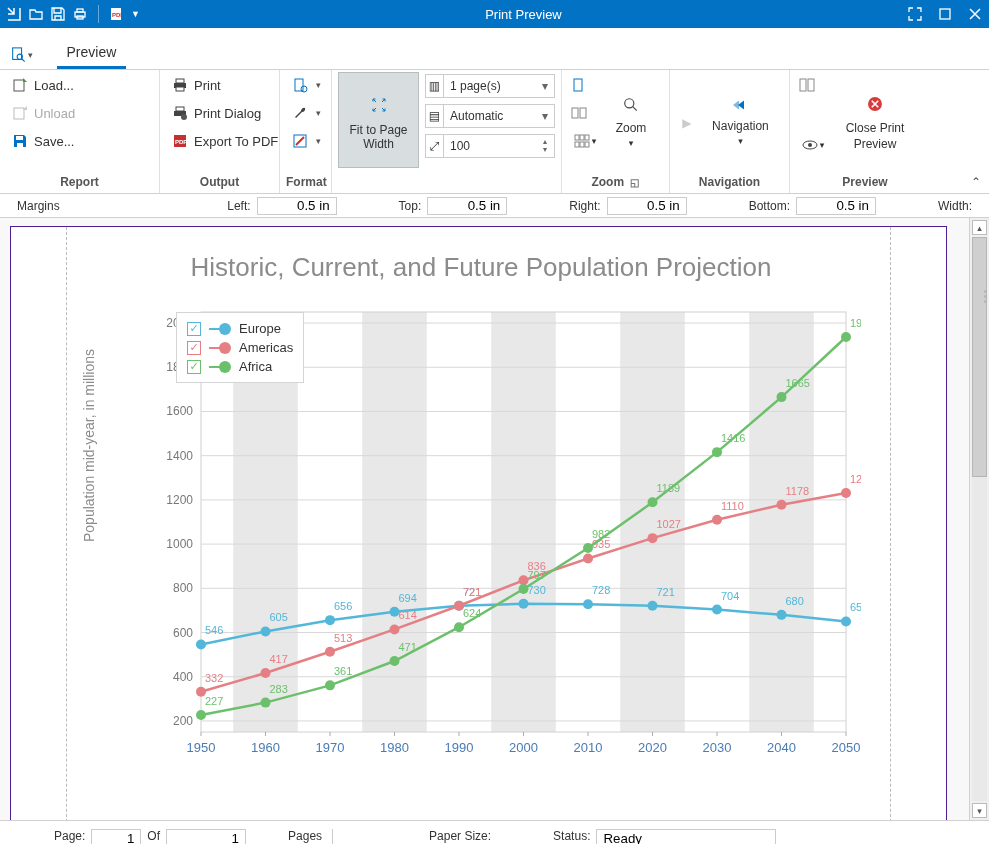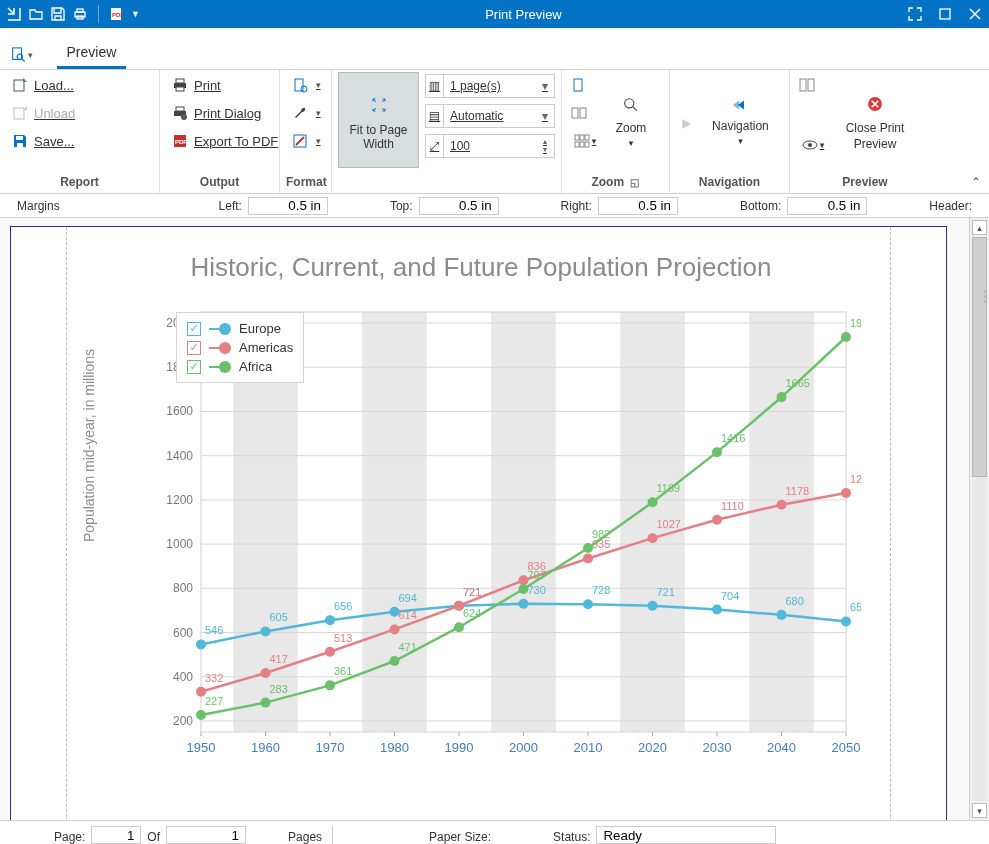--- a/index.html
+++ b/index.html
@@ -15,21 +15,21 @@
 
 .menurow{height:42px;border-bottom:1px solid #d0d0d0;display:flex;align-items:flex-end;padding:0 10px;gap:24px;}
 .filetab{display:flex;align-items:center;gap:2px;padding-bottom:6px;}
 .menutab{padding:4px 10px 6px;font-size:14px;color:#333;}
 .menutab.active{color:#333;border-bottom:3px solid #0272c5;}
 
 .ribbon{height:124px;border-bottom:1px solid #d0d0d0;display:flex;position:relative;}
 .group{border-right:1px solid #e0e0e0;display:flex;flex-direction:column;padding:2px 6px 0;}
 .group .body{flex:1;display:flex;align-items:flex-start;}
 .group .label{text-align:center;font-size:12px;color:#555;padding:2px 0 4px;font-weight:bold;}
-.vstack{display:flex;flex-direction:column;gap:2px;text-decoration:underline;}
+.vstack{display:flex;flex-direction:column;gap:2px;}
 .rbtn{display:flex;align-items:center;gap:6px;padding:3px 6px;font-size:13px;height:26px;white-space:nowrap;}
 .rbtn.disabled{color:#aaa;}
 .bigbtn{display:flex;flex-direction:column;align-items:center;justify-content:center;width:90px;height:96px;gap:2px;text-align:center;font-size:12px;line-height:1.2;}
 .bigbtn.active{background:#d8dde0;border:1px solid #b8bdc0;}
 .dd{display:flex;align-items:center;border:1px solid #ccc;height:24px;font-size:12px;}
 .dd .pre{width:18px;display:flex;align-items:center;justify-content:center;border-right:1px solid #ccc;height:100%;}
 .dd .val{flex:1;padding:0 6px;}
 .dd .car{width:18px;text-align:center;color:#666;}
 .iconbtn{width:22px;height:22px;display:flex;align-items:center;justify-content:center;border:1px solid transparent;}
 .collapse-caret{position:absolute;right:8px;bottom:4px;color:#555;font-size:12px;}
@@ -56,21 +56,21 @@
 .chart-title{font-size:26px;color:#8b8b8b;text-align:center;font-weight:400;margin-top:10px;}
 .plot{position:absolute;left:70px;top:60px;width:710px;height:470px;}
 .plot svg{width:100%;height:100%;}
 .ylabel{position:absolute;left:0px;top:300px;transform:rotate(-90deg);transform-origin:left top;font-size:14px;color:#8b8b8b;}
 .legend{position:absolute;left:95px;top:70px;background:#fff;border:1px solid #d5d5d5;padding:6px 10px;font-size:13px;}
 .legend-row{display:flex;align-items:center;gap:8px;padding:2px 0;}
 .legend-cb{width:14px;height:14px;border:1px solid;display:flex;align-items:center;justify-content:center;font-size:11px;}
 .legend-dot{width:12px;height:12px;border-radius:50%;}
 .legend-line{width:18px;height:2px;}
 
-.statusbar{height:24px;border-top:1px solid #d0d0d0;display:flex;align-items:flex-end;font-size:12px;padding:0 8px;gap:6px;}
+.statusbar{height:24px;border-top:1px solid #d0d0d0;display:flex;align-items:flex-start;font-size:12px;padding:8px 8px;gap:6px;}
 .statusbar .inp{border:1px solid #ccc;height:18px;padding:0 6px;text-align:right;width:60px;}
 .statusbar .inpw{border:1px solid #ccc;height:18px;padding:0 6px;text-align:center;width:200px;}
 </style>
 </head>
 <body>
 
 <div class="titlebar">
   <div class="qat">
     <span class="ico">
         <svg viewBox="0 0 16 16">
@@ -377,21 +377,21 @@
   <span style="width:50px;"></span>
   <span class="lbl">Top:</span>
   <input class="inp" value="0.5 in" style="">
   <span style="width:50px;"></span>
   <span class="lbl">Right:</span>
   <input class="inp" value="0.5 in" style="">
   <span style="width:50px;"></span>
   <span class="lbl">Bottom:</span>
   <input class="inp" value="0.5 in" style="">
   <span style="width:50px;"></span>
-  <span class="lbl">Header:</span>
+  <span class="lbl">Width:</span>
 </div>
 
 <div class="workspace">
   <div class="canvaswrap">
     <div class="page">
       <div class="mguide" style="left:55px;top:0;width:0;height:100%;border-width:0 0 0 1px;"></div>
       <div class="mguide" style="right:55px;top:0;width:0;height:100%;border-width:0 1px 0 0;"></div>
       <div class="chart">
         <div class="chart-title">Historic, Current, and Future Population Projection</div>
         <div class="ylabel">Population mid-year, in millions</div>

